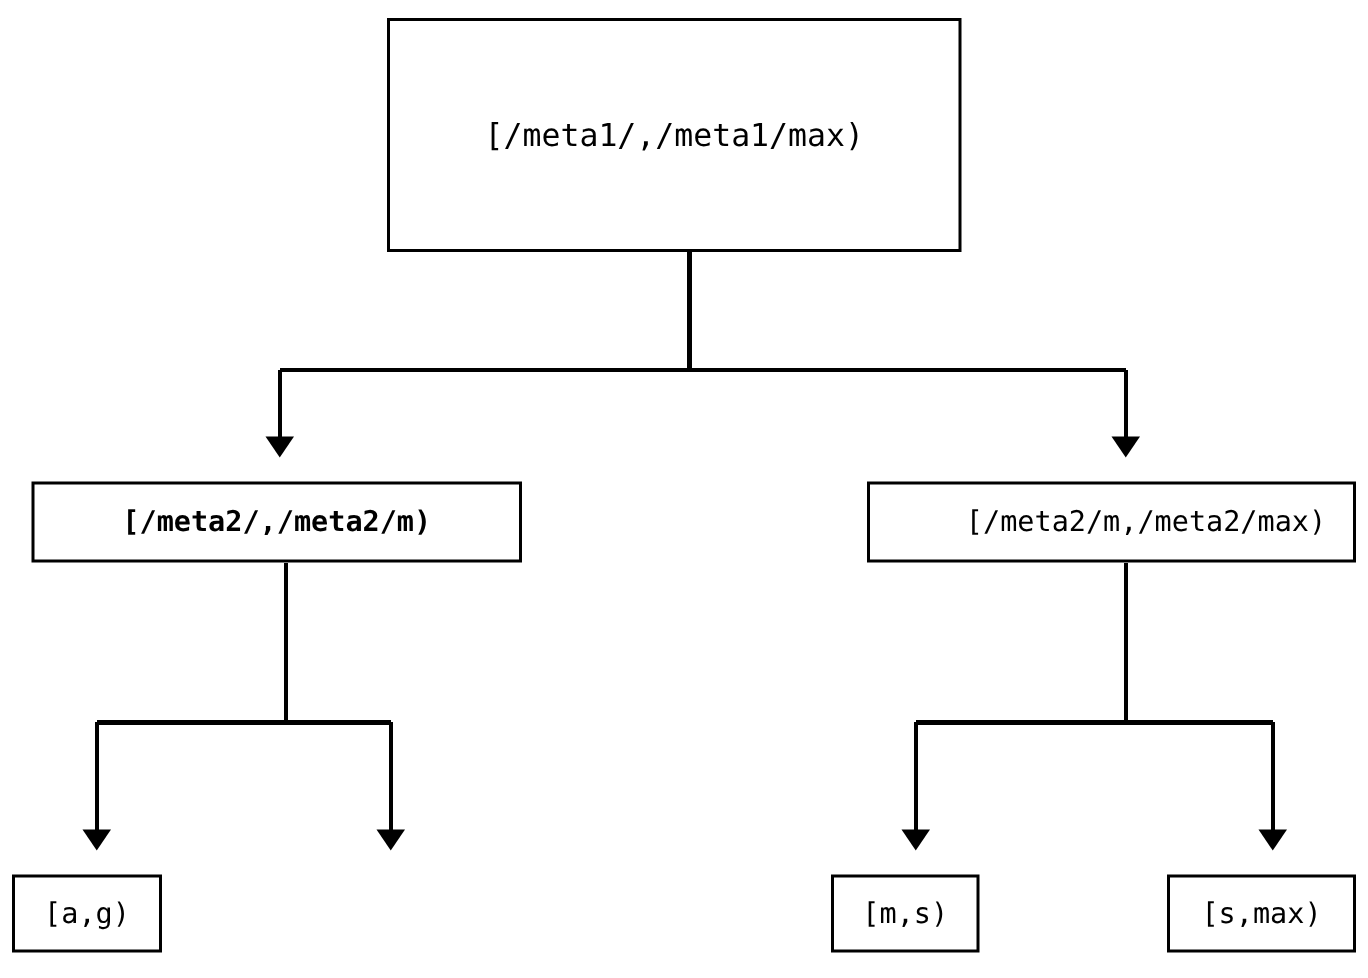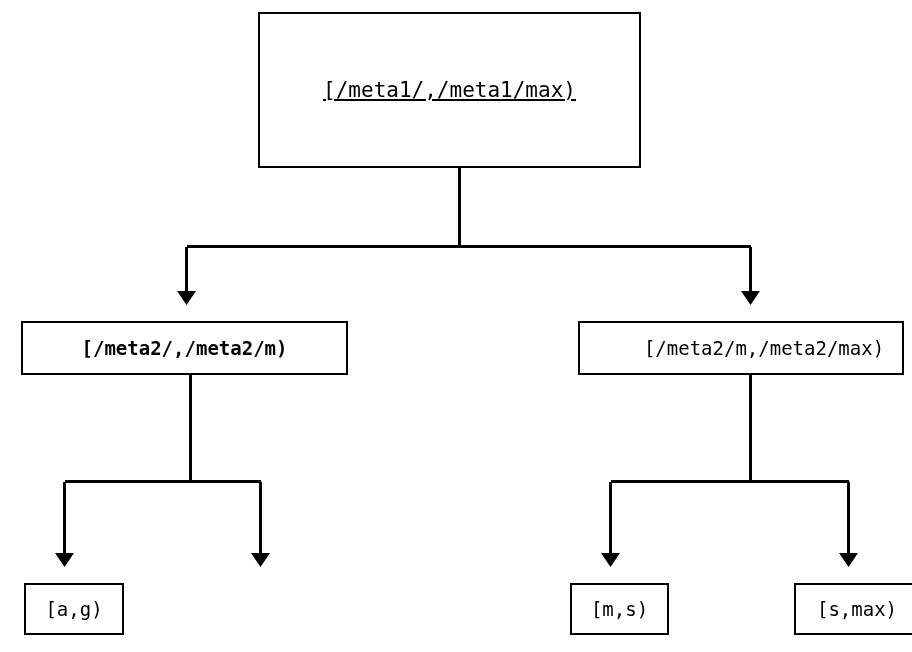--- a/index.html
+++ b/index.html
@@ -26,21 +26,20 @@
     color: #000000;
     letter-spacing: 0px;
     white-space: nowrap;
   }
   .node-root {
     left: 258px;
     top: 12px;
     width: 383px;
     height: 156px;
     font-size: 21px;
-    text-decoration: underline;
   }
   .node-l2-left {
     left: 21px;
     top: 321px;
     width: 327px;
     height: 54px;
     font-size: 19px;
     font-weight: bold;
   }
   .node-l2-right {
@@ -48,21 +47,20 @@
     top: 321px;
     width: 326px;
     height: 54px;
     font-size: 19px;
     padding-left: 46px;
   }
   .node-leaf {
     top: 583px;
     height: 52px;
     font-size: 19px;
-    margin-left: 16px;
   }
   .leaf-ag   { left: 8px;   width: 100px; }
   .leaf-gm   { left: 205px; width: 99px;  }
   .leaf-ms   { left: 554px; width: 99px;  }
   .leaf-smax { left: 778px; width: 126px; }
 
   .edge-svg {
     position: absolute;
     left: 0;
     top: 0;

